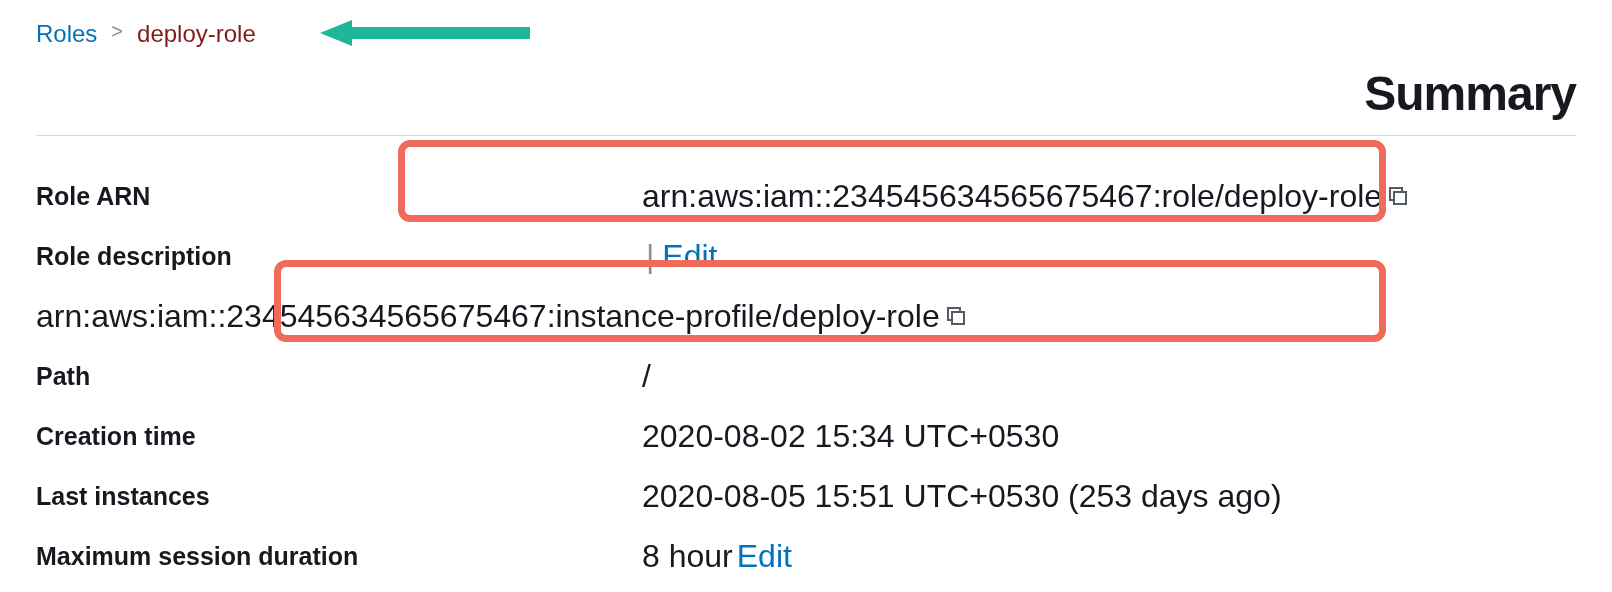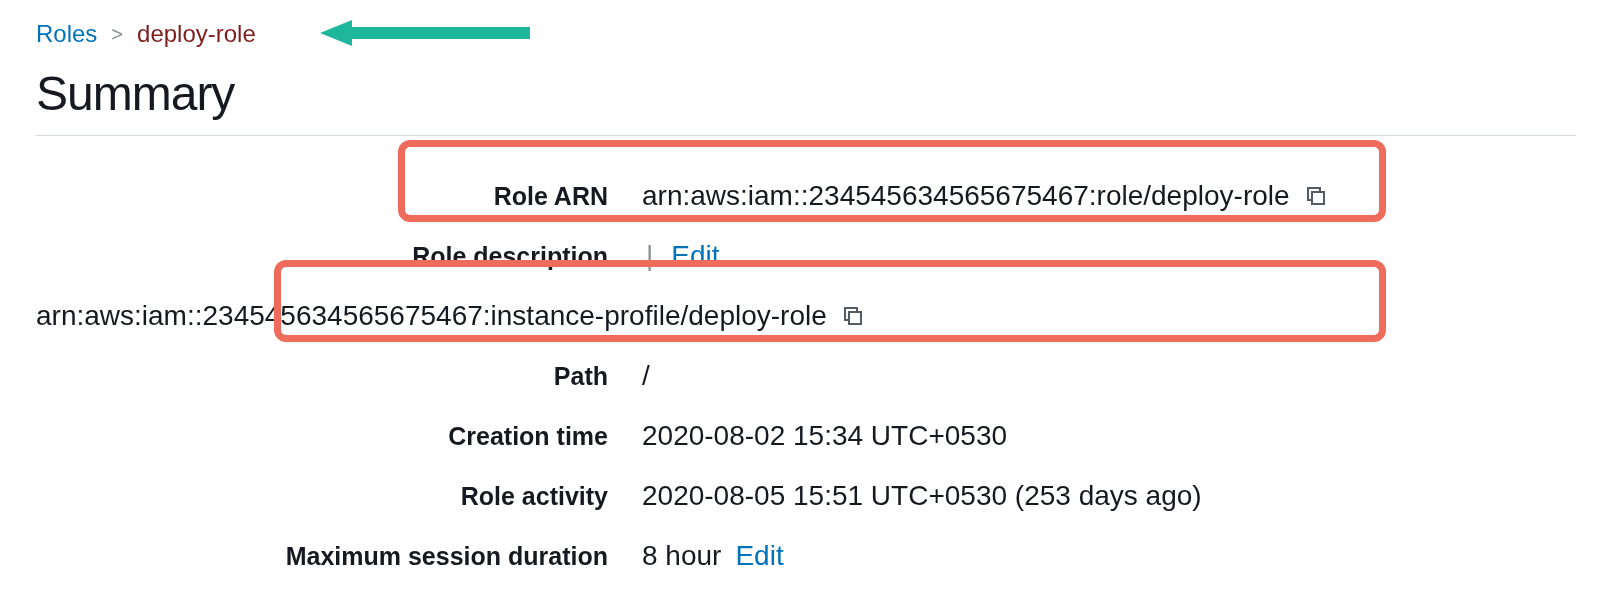--- a/index.html
+++ b/index.html
@@ -12,40 +12,40 @@
   .page {
     width: 1612px;
     height: 592px;
     padding: 20px 36px 0 36px;
     box-sizing: border-box;
     position: relative;
   }
   .breadcrumbs {
     font-size: 24px;
     display: flex;
-    align-items: center;
     gap: 14px;
     margin-bottom: 18px;
   }
   .breadcrumbs a {
     color: #0073bb;
     text-decoration: none;
   }
   .breadcrumb-sep {
     color: #879196;
     font-size: 20px;
   }
   .breadcrumb-current {
     color: #7f1d1d;
   }
   h1.title {
     font-size: 48px;
-    font-weight: 400;
+    font-weight: 700;
     margin: 17px 0 14px 0;
     letter-spacing: -1px;
+    text-align: right;
   }
   .divider {
     border: none;
     border-top: 1px solid #d5dbdb;
     margin: 0;
   }
   .arrow {
     position: absolute;
     top: 18px;
     left: 320px;
@@ -57,31 +57,31 @@
     margin-top: 30px;
   }
   .kv-row {
     display: flex;
     align-items: center;
     min-height: 60px;
     position: relative;
   }
   .kv-key {
     width: 606px;
-    text-align: right;
+    text-align: left;
     font-weight: 700;
     font-size: 25px;
     padding-right: 34px;
     box-sizing: border-box;
   }
   .kv-val {
-    font-size: 28px;
+    font-size: 32px;
     display: flex;
     align-items: center;
-    gap: 14px;
+    gap: 4px;
   }
   .link {
     color: #0073bb;
     text-decoration: none;
   }
   .pipe {
     color: #879196;
     padding: 0 4px;
   }
   .copy-icon {
@@ -178,21 +178,21 @@
     </div>
 
     <div class="kv-row">
       <div class="kv-key">Creation time</div>
       <div class="kv-val">
         <span>2020-08-02 15:34 UTC+0530</span>
       </div>
     </div>
 
     <div class="kv-row">
-      <div class="kv-key">Role activity</div>
+      <div class="kv-key">Last instances</div>
       <div class="kv-val">
         <span>2020-08-05 15:51 UTC+0530 (253 days ago)</span>
       </div>
     </div>
 
     <div class="kv-row">
       <div class="kv-key">Maximum session duration</div>
       <div class="kv-val">
         <span>8 hour</span>
         <a href="#" class="link">Edit</a>

